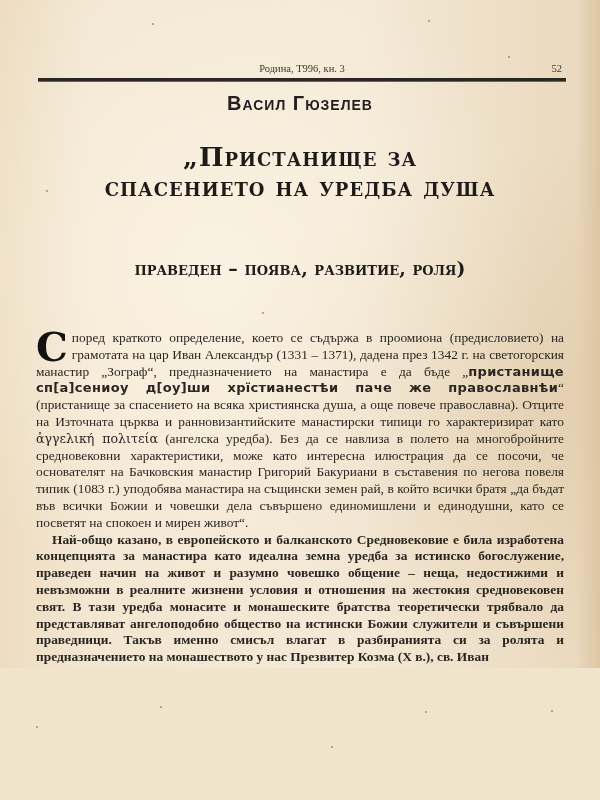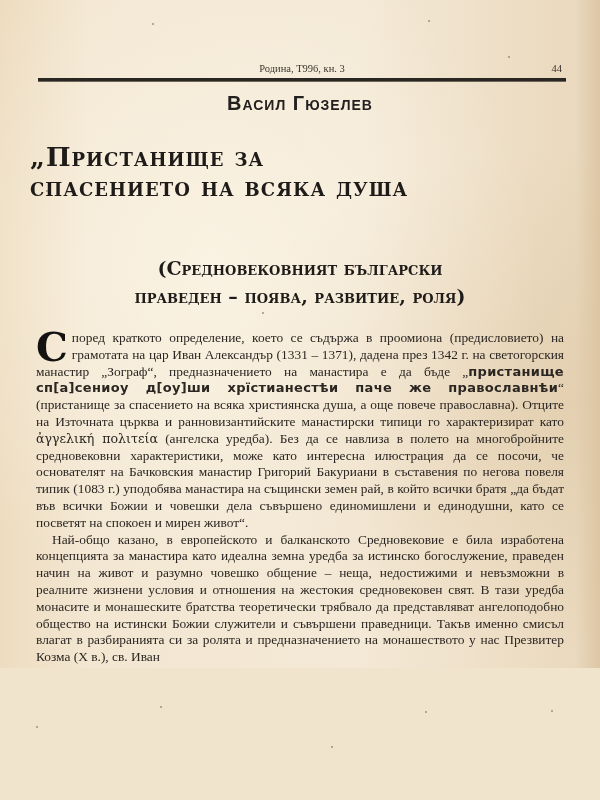--- a/index.html
+++ b/index.html
@@ -61,20 +61,21 @@
     font-weight: bold;
     font-size: 20px;
     letter-spacing: 1px;
     color: #242020;
     font-variant: small-caps;
   }
   .title {
     position: absolute;
     left: 30px; width: 540px;
     top: 142px;
+    text-align: center;
     font-family: "DejaVu Serif", serif;
     font-weight: bold;
     font-size: 26px;
     line-height: 30px;
     letter-spacing: 1px;
     color: #1e1b19;
     font-variant: small-caps;
   }
   .subtitle {
     position: absolute;
@@ -97,20 +98,21 @@
     font-size: 13.4px;
     line-height: 16.8px;
     color: #2b2622;
     text-align: justify;
   }
   .body-text p {
     margin: 0;
   }
   .body-text p.indent {
     text-indent: 16px;
+    font-weight: bold;
   }
   .dropcap {
     float: left;
     font-family: "DejaVu Serif", serif;
     font-weight: bold;
     font-size: 40px;
     line-height: 32px;
     height: 32px;
     margin: 1px 4px 0 0;
     color: #141210;
@@ -132,33 +134,32 @@
     background: rgba(90,75,60,0.55);
   }
 </style>
 </head>
 <body>
 
 <div class="page">
 
   <div class="running-head">
     <span class="journal">Родина, Т996, кн. 3</span>
-    <span class="page-no">44</span>
+    <span class="page-no">52</span>
   </div>
   <div class="head-rule"></div>
 
   <div class="author">Васил Гюзелев</div>
 
   <div class="title">
     <div>„Пристанище за</div>
-    <div>спасението на всяка душа</div>
+    <div>спасението на уредба душа</div>
   </div>
 
   <div class="subtitle">
-    <div>(Средновековният български</div>
     <div>праведен – поява, развитие, роля)</div>
   </div>
 
   <div class="body-text">
     <p><span class="dropcap">С</span><span>поред краткото определение, което се съдържа в проомиона (предисловието) на грамотата на цар Иван Александър (1331 – 1371), дадена през 1342 г. на светогорския манастир „Зограф“, предназначението на манастира е да бъде „</span><span class="slav">пристанище сп[а]сениоу д[оу]ши хрїстианестѣи паче же православнѣи</span><span>“ (пристанище за спасението на всяка християнска душа, а още повече православна). Отците на Източната църква и ранновизантийските манастирски типици го характеризират като </span><span class="greek">ἀγγελική πολιτεία</span><span> (ангелска уредба). Без да се навлиза в полето на многобройните средновековни характеристики, може като интересна илюстрация да се посочи, че основателят на Бачковския манастир Григорий Бакуриани в съставения по негова повеля типик (1083 г.) уподобява манастира на същински земен рай, в който всички братя „да бъдат във всички Божии и човешки дела съвършено единомишлени и единодушни, като се посветят на спокоен и мирен живот“.</span></p>
     <p class="indent"><span>Най-общо казано, в европейското и балканското Средновековие е била изработена концепцията за манастира като идеална земна уредба за истинско богослужение, праведен начин на живот и разумно човешко общение – неща, недостижими и невъзможни в реалните жизнени условия и отношения на жестокия средновековен свят. В тази уредба монасите и монашеските братства теоретически трябвало да представляват ангелоподобно общество на истински Божии служители и съвършени праведници. Такъв именно смисъл влагат в разбиранията си за ролята и предназначението на монашеството у нас Презвитер Козма (X в.), св. Иван</span></p>
   </div>
 
   <span class="speck" style="left:46px;top:190px"></span>
   <span class="speck" style="left:152px;top:23px"></span>

